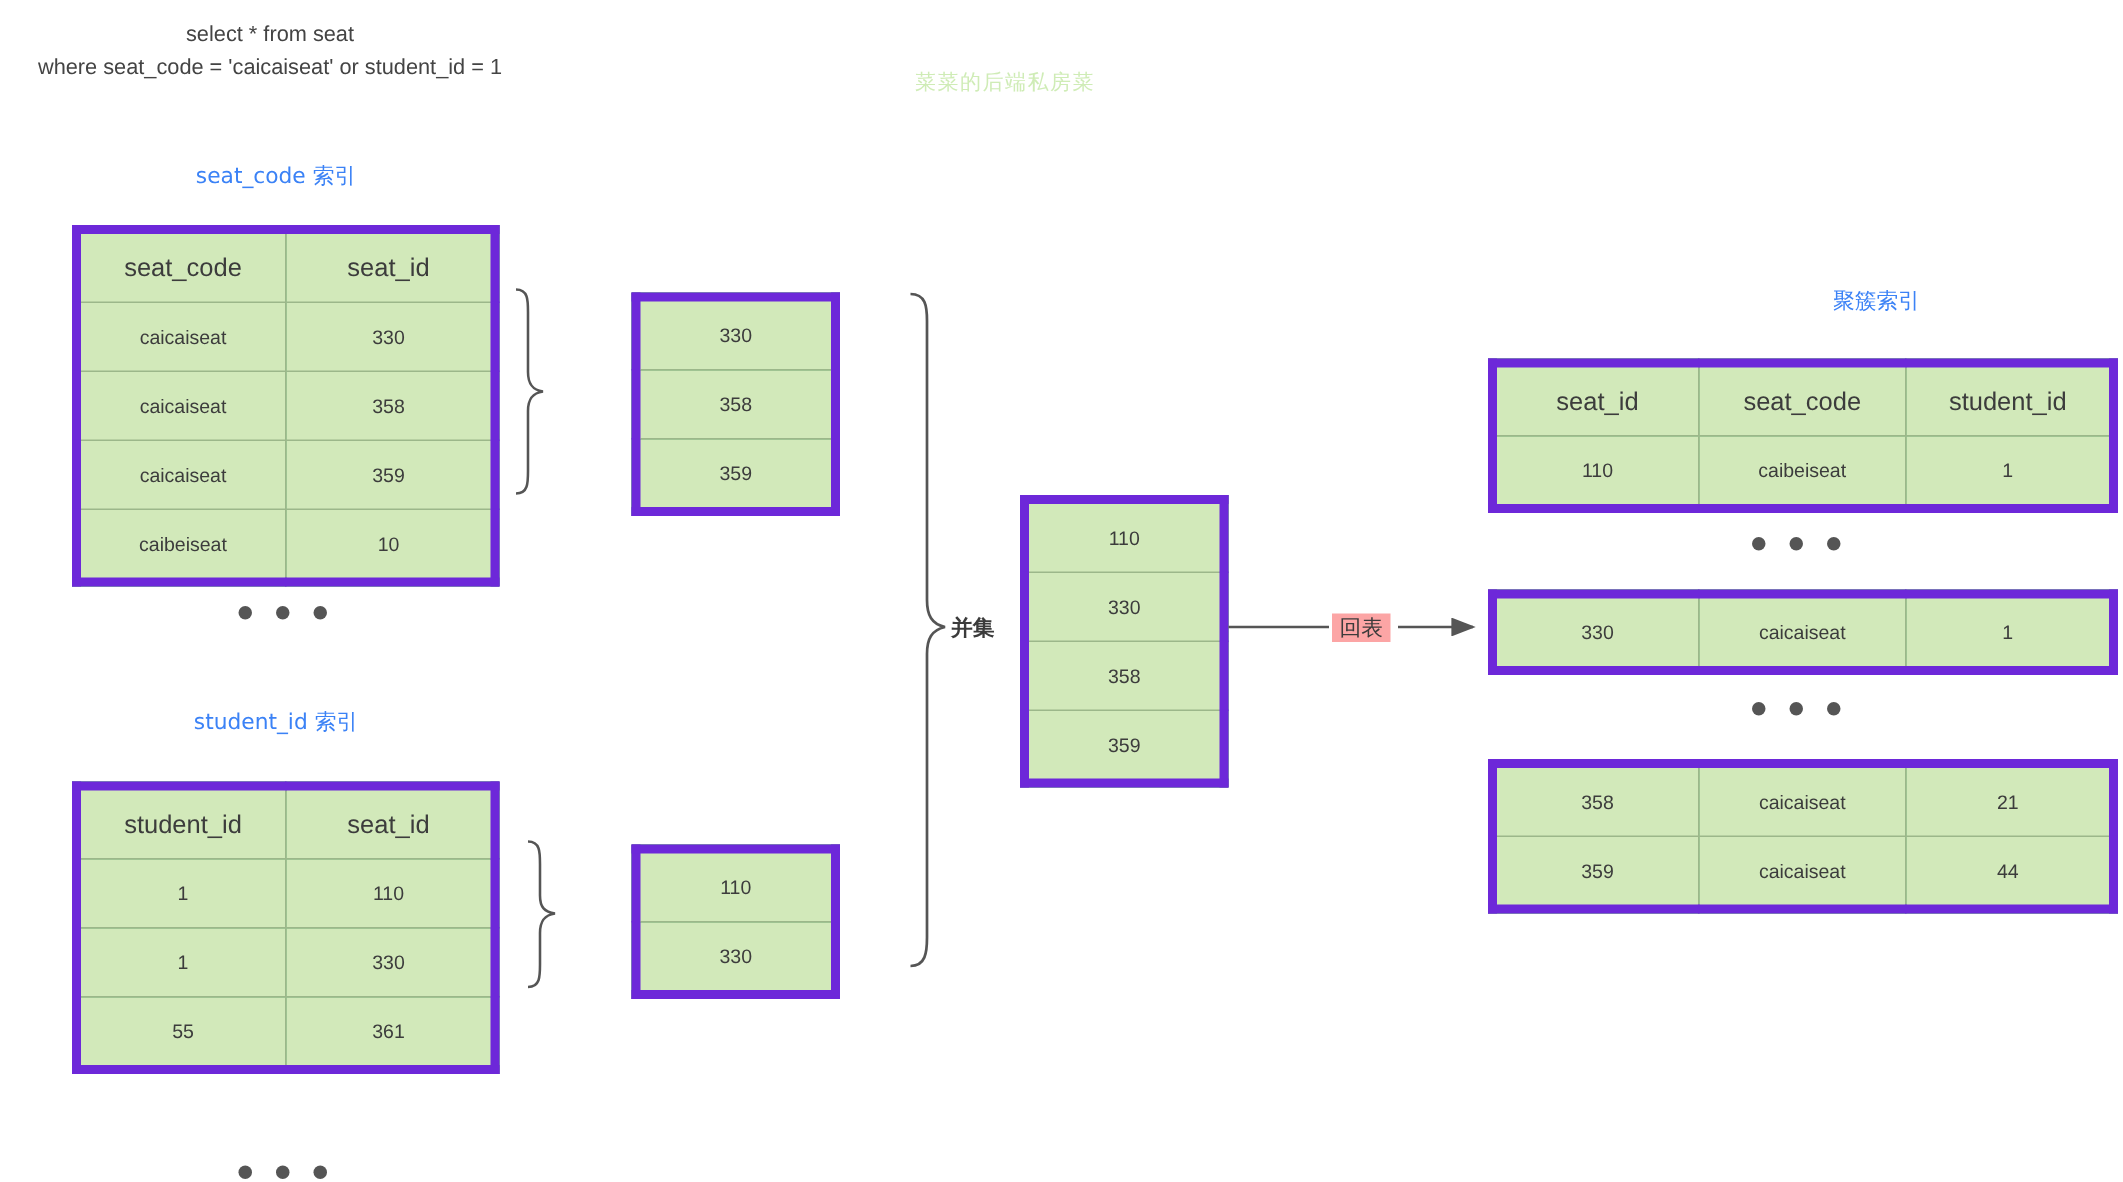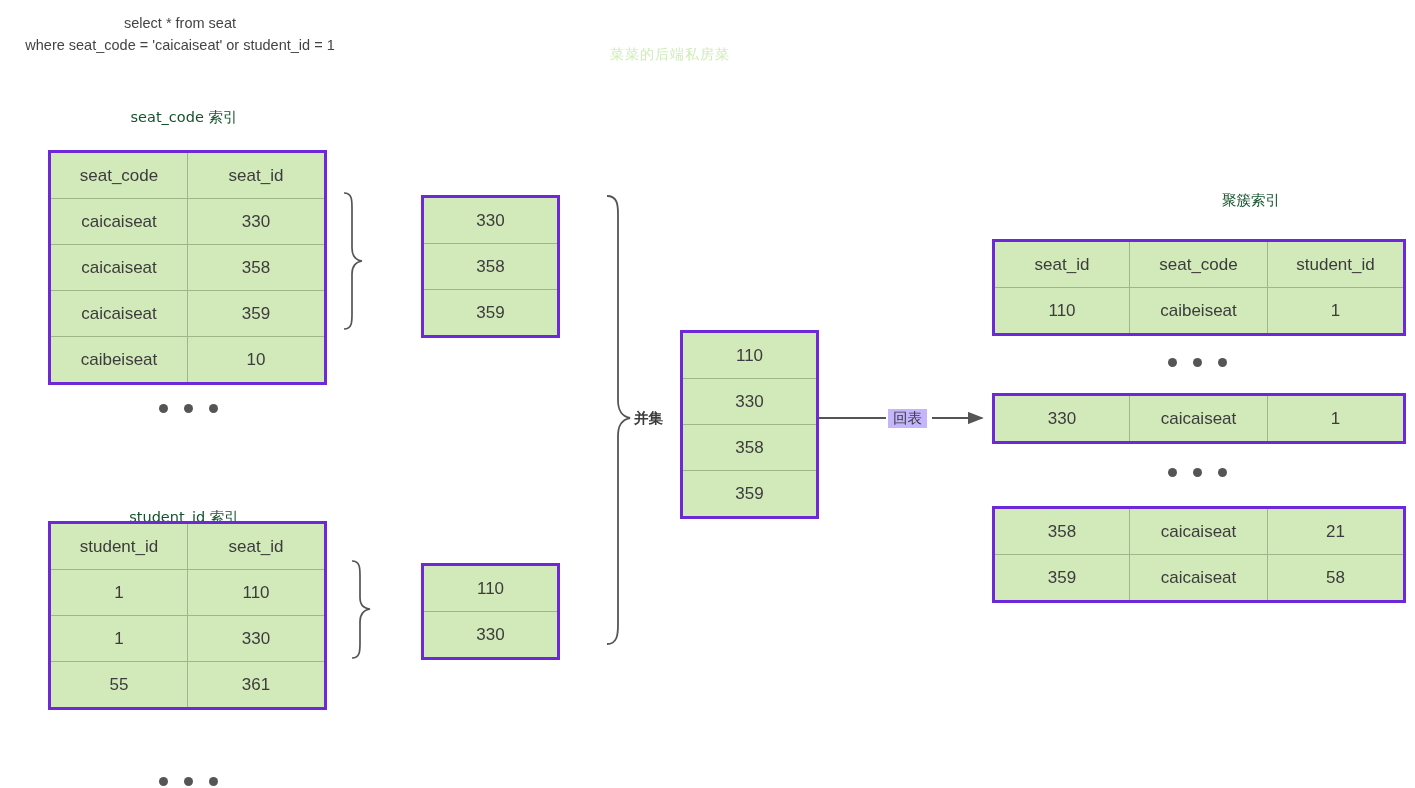--- a/index.html
+++ b/index.html
@@ -23,73 +23,73 @@
   
   .watermark{
     position:absolute;left:610px;top:46px;
     font-size:14px;color:#cfecb6;letter-spacing:1px;
     font-family:Liberation Serif, serif;
   }
 
   
   .caption{
     position:absolute;text-align:center;
-    font-size:14.5px;color:#14532d;
+    font-size:14.5px;color:#3b82f6;
     font-family:"DejaVu Sans",sans-serif;
   }
 
   
   .tbl{
     position:absolute;
     border-collapse:collapse;
     background:#15803d;
-    border:3px solid #6d28d9;
+    border:6px solid #6d28d9;
     table-layout:fixed;
   }
   .tbl td{
     border:1px solid #9cb78a;
     background:#d2e9ba;
     text-align:center;
-    font-size:17px;
+    font-size:13px;
     color:#3c3c3c;
     font-family:"Liberation Sans",sans-serif;
     height:45px;
     padding:0;
   }
   .tbl td.hd{font-size:17px;}
 
   
   .dots{position:absolute;display:flex;gap:16px;align-items:center;}
   .dots i{display:block;width:9px;height:9px;border-radius:50%;background:#555;}
 
   
   .svgl{position:absolute;left:0;top:0;width:1415px;height:788px;pointer-events:none;}
 
   .lbl{
     position:absolute;font-size:14.5px;color:#3b3b3b;
     font-family:"DejaVu Sans",sans-serif;white-space:nowrap;
   }
   .lbl-box{
     position:absolute;font-size:14.5px;color:#3b3b3b;
-    background:#c4b5fd;padding:0 5px;
+    background:#fca5a5;padding:0 5px;
     font-family:"DejaVu Sans",sans-serif;white-space:nowrap;
   }
 </style>
 </head>
 <body>
 
 <div class="canvas">
 
   <div class="sql"><span>select * from seat</span>
 <span>where seat_code = 'caicaiseat' or student_id = 1</span></div>
 
   <div class="watermark">菜菜的后端私房菜</div>
 
   <div class="caption" style="left:48px;top:108px;width:272px;">seat_code 索引</div>
-  <div class="caption" style="left:48px;top:508px;width:272px;">student_id 索引</div>
+  <div class="caption" style="left:48px;top:472px;width:272px;">student_id 索引</div>
   <div class="caption" style="left:1048px;top:191px;width:406px;">聚簇索引</div>
 
   <table class="tbl" style="left:48px;top:150px;width:272px;">
     <tbody>
         <tr>
       <td class="hd" style="width:136px;">seat_code</td>
       <td class="hd" style="width:136px;">seat_id</td>
     </tr>
     <tr>
       <td>caicaiseat</td>
@@ -225,21 +225,21 @@
   <table class="tbl" style="left:992px;top:506px;width:406px;">
     <tbody>
         <tr>
       <td style="width:134px;">358</td>
       <td style="width:137px;">caicaiseat</td>
       <td style="width:135px;">21</td>
     </tr>
     <tr>
       <td>359</td>
       <td>caicaiseat</td>
-      <td>58</td>
+      <td>44</td>
     </tr>
   </tbody>
     </table>
 
   <svg class="svgl" viewBox="0 0 1415 788">
     <defs>
       <marker id="arrowhead" markerWidth="9" markerHeight="7" refX="8" refY="3.5" orient="auto">
         <polygon points="0 0, 9 3.5, 0 7" fill="#555"></polygon>
       </marker>
     </defs>

